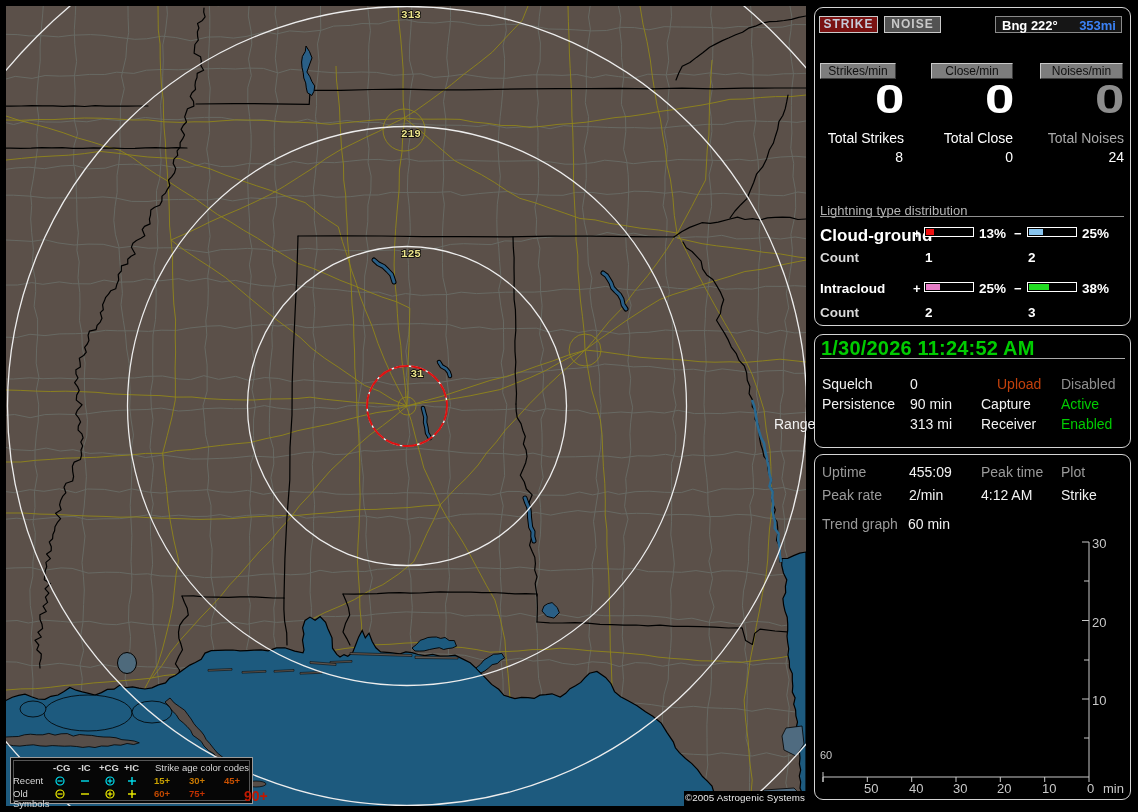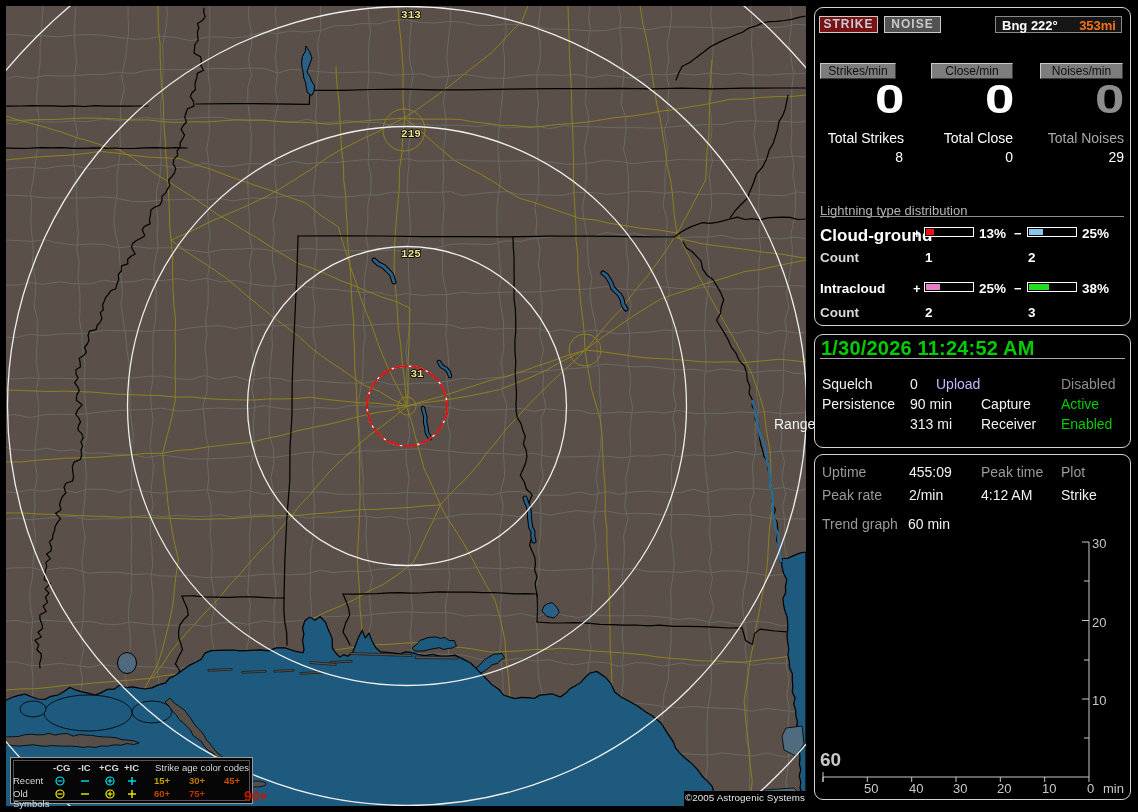--- a/index.html
+++ b/index.html
@@ -206,34 +206,34 @@
 <div class="t" style="left:189px;top:788px;font-size:9.5px;color:#c03000;font-weight:bold;">75+</div>
 <div class="t" style="left:224px;top:788px;font-size:14px;color:#c01800;font-weight:bold;margin-left:20px;">90+</div>
 <div class="abs" style="left:684px;top:791px;width:122px;height:15px;overflow:hidden;background:#000;color:#e8e8e8;font-size:9.8px;line-height:14px;white-space:nowrap;text-align:center;letter-spacing:0.1px;">©2005 Astrogenic Systems</div>
 <div class="panel" style="top:7px;height:319px;"></div>
 <div class="panel" style="top:334px;height:114px;"></div>
 <div class="panel" style="top:454px;height:346px;"></div>
 <div class="abs" style="left:819px;top:16px;width:59px;height:17px;background:#7a1212;border:1px solid #c9c9c9;box-sizing:border-box;color:#c6cbd9;font-weight:bold;font-size:12px;text-align:center;line-height:15px;letter-spacing:1px;">STRIKE</div>
 <div class="abs" style="left:884px;top:16px;width:57px;height:17px;background:#525252;border:1px solid #c9c9c9;box-sizing:border-box;color:#c9c9c9;font-weight:bold;font-size:12px;text-align:center;line-height:15px;letter-spacing:1px;">NOISE</div>
 <div class="abs" style="left:995px;top:16px;width:127px;height:17px;background:#161616;border:1px solid #8a8a8a;box-sizing:border-box;">
     <span style="position:absolute;left:6px;top:1px;color:#fff;font-weight:bold;font-size:13px;">Bng 222°</span>
-    <span style="position:absolute;right:5px;top:1px;color:#f97316;font-weight:bold;font-size:13px;">353mi</span>
+    <span style="position:absolute;right:5px;top:1px;color:#3b82f6;font-weight:bold;font-size:13px;">353mi</span>
   </div>
 <div class="abs" style="left:820px;top:63px;width:76px;height:16px;background:#7d7d7d;border:1px solid;border-color:#c9c9c9 #3c3c3c #3c3c3c #c9c9c9;box-sizing:border-box;color:#101010;font-size:12px;text-align:center;line-height:14px;">Strikes/min</div>
 <div class="abs" style="left:931px;top:63px;width:82px;height:16px;background:#7d7d7d;border:1px solid;border-color:#c9c9c9 #3c3c3c #3c3c3c #c9c9c9;box-sizing:border-box;color:#101010;font-size:12px;text-align:center;line-height:14px;">Close/min</div>
 <div class="abs" style="left:1040px;top:63px;width:83px;height:16px;background:#7d7d7d;border:1px solid;border-color:#c9c9c9 #3c3c3c #3c3c3c #c9c9c9;box-sizing:border-box;color:#101010;font-size:12px;text-align:center;line-height:14px;">Noises/min</div>
 <div class="t" style="right:234px;top:77px;font-size:40px;color:#fff;font-weight:bold;"><span style="display:inline-block;transform:scaleX(1.32);transform-origin:100% 50%;">0</span></div>
 <div class="t" style="right:124px;top:77px;font-size:40px;color:#fff;font-weight:bold;"><span style="display:inline-block;transform:scaleX(1.32);transform-origin:100% 50%;">0</span></div>
 <div class="t" style="right:14px;top:77px;font-size:40px;color:#8d8d8d;font-weight:bold;"><span style="display:inline-block;transform:scaleX(1.32);transform-origin:100% 50%;">0</span></div>
 <div class="t" style="right:234px;top:130px;font-size:14px;color:#fff;font-weight:normal;">Total Strikes</div>
 <div class="t" style="right:125px;top:130px;font-size:14px;color:#fff;font-weight:normal;">Total Close</div>
 <div class="t" style="right:14px;top:130px;font-size:14px;color:#a9a9a9;font-weight:normal;">Total Noises</div>
 <div class="t" style="right:235px;top:149px;font-size:14px;color:#fff;font-weight:normal;">8</div>
 <div class="t" style="right:125px;top:149px;font-size:14px;color:#fff;font-weight:normal;">0</div>
-<div class="t" style="right:14px;top:149px;font-size:14px;color:#fff;font-weight:normal;">29</div>
+<div class="t" style="right:14px;top:149px;font-size:14px;color:#fff;font-weight:normal;">24</div>
 <div class="t" style="left:820px;top:203px;font-size:13px;color:#b5b5b5;font-weight:normal;">Lightning type distribution</div>
 <div class="abs" style="left:820px;top:216px;width:304px;height:1px;background:#909090;"></div>
 <div class="t" style="left:820px;top:226px;font-size:17px;color:#fff;font-weight:bold;">Cloud-ground</div>
 <div class="t" style="left:913px;top:226px;font-size:13px;color:#fff;font-weight:bold;">+</div>
 <div class="abs" style="left:924px;top:227px;width:50px;height:10px;border:1px solid #fff;background:#000;box-sizing:border-box;">
     <div style="position:absolute;left:1px;top:1px;width:8px;height:6px;background:#ee1111;"></div>
   </div>
 <div class="t" style="left:979px;top:226px;font-size:13.5px;color:#fff;font-weight:bold;">13%</div>
 <div class="t" style="left:1014px;top:226px;font-size:13px;color:#fff;font-weight:bold;">−</div>
 <div class="abs" style="left:1027px;top:227px;width:50px;height:10px;border:1px solid #fff;background:#000;box-sizing:border-box;">
@@ -254,21 +254,21 @@
     <div style="position:absolute;left:1px;top:1px;width:20px;height:6px;background:#22dd22;"></div>
   </div>
 <div class="t" style="left:1082px;top:281px;font-size:13.5px;color:#fff;font-weight:bold;">38%</div>
 <div class="t" style="left:820px;top:305px;font-size:13.5px;color:#d9d9d9;font-weight:bold;">Count</div>
 <div class="t" style="left:925px;top:305px;font-size:13.5px;color:#fff;font-weight:bold;">2</div>
 <div class="t" style="left:1028px;top:305px;font-size:13.5px;color:#fff;font-weight:bold;">3</div>
 <div class="t" style="left:821px;top:337px;font-size:20px;color:#00cc00;font-weight:bold;letter-spacing:0.2px;">1/30/2026 11:24:52 AM</div>
 <div class="abs" style="left:820px;top:358px;width:305px;height:1px;background:#aaa;"></div>
 <div class="t" style="left:822px;top:376px;font-size:14px;color:#f2f2f2;font-weight:normal;">Squelch</div>
 <div class="t" style="left:910px;top:376px;font-size:14px;color:#f2f2f2;font-weight:normal;">0</div>
-<div class="t" style="left:936px;top:376px;font-size:14px;color:#c4b5fd;font-weight:normal;">Upload</div>
+<div class="t" style="left:997px;top:376px;font-size:14px;color:#c2410c;font-weight:normal;">Upload</div>
 <div class="t" style="left:1061px;top:376px;font-size:14px;color:#8f8f8f;font-weight:normal;">Disabled</div>
 <div class="t" style="left:822px;top:396px;font-size:14px;color:#f2f2f2;font-weight:normal;">Persistence</div>
 <div class="t" style="left:910px;top:396px;font-size:14px;color:#f2f2f2;font-weight:normal;">90 min</div>
 <div class="t" style="left:981px;top:396px;font-size:14px;color:#f2f2f2;font-weight:normal;">Capture</div>
 <div class="t" style="left:1061px;top:396px;font-size:14px;color:#00cc00;font-weight:normal;">Active</div>
 <div class="t" style="left:774px;top:416px;font-size:14px;color:#f2f2f2;font-weight:normal;">Range</div>
 <div class="t" style="left:910px;top:416px;font-size:14px;color:#f2f2f2;font-weight:normal;">313 mi</div>
 <div class="t" style="left:981px;top:416px;font-size:14px;color:#f2f2f2;font-weight:normal;">Receiver</div>
 <div class="t" style="left:1061px;top:416px;font-size:14px;color:#00cc00;font-weight:normal;">Enabled</div>
 <div class="t" style="left:822px;top:464px;font-size:14px;color:#9a9a9a;font-weight:normal;">Uptime</div>
@@ -295,20 +295,20 @@
     <line x1="97.7" y1="247" x2="97.7" y2="252" stroke="#c8c8c8"></line>
     <line x1="142.0" y1="247" x2="142.0" y2="252" stroke="#c8c8c8"></line>
     <line x1="186.3" y1="247" x2="186.3" y2="252" stroke="#c8c8c8"></line>
     <line x1="230.7" y1="247" x2="230.7" y2="252" stroke="#c8c8c8"></line>
     <line x1="275.0" y1="247" x2="275.0" y2="252" stroke="#c8c8c8"></line>
     <line x1="9" y1="242" x2="9" y2="252" stroke="#c8c8c8"></line>
   </svg>
 <div class="t" style="left:1092px;top:536px;font-size:13px;color:#c8c8c8;font-weight:normal;">30</div>
 <div class="t" style="left:1092px;top:615px;font-size:13px;color:#c8c8c8;font-weight:normal;">20</div>
 <div class="t" style="left:1092px;top:693px;font-size:13px;color:#c8c8c8;font-weight:normal;">10</div>
-<div class="t" style="left:820px;top:749px;font-size:19px;color:#c8c8c8;font-weight:bold;">60</div>
+<div class="t" style="left:820px;top:749px;font-size:11px;color:#c8c8c8;font-weight:normal;">60</div>
 <div class="t" style="left:864px;top:781px;font-size:13px;color:#c8c8c8;font-weight:normal;">50</div>
 <div class="t" style="left:909px;top:781px;font-size:13px;color:#c8c8c8;font-weight:normal;">40</div>
 <div class="t" style="left:953px;top:781px;font-size:13px;color:#c8c8c8;font-weight:normal;">30</div>
 <div class="t" style="left:997px;top:781px;font-size:13px;color:#c8c8c8;font-weight:normal;">20</div>
 <div class="t" style="left:1042px;top:781px;font-size:13px;color:#c8c8c8;font-weight:normal;">10</div>
 <div class="t" style="left:1087px;top:781px;font-size:13px;color:#c8c8c8;font-weight:normal;">0</div>
 <div class="t" style="left:1103px;top:781px;font-size:13px;color:#c8c8c8;font-weight:normal;">min</div>
 
 </body></html>

